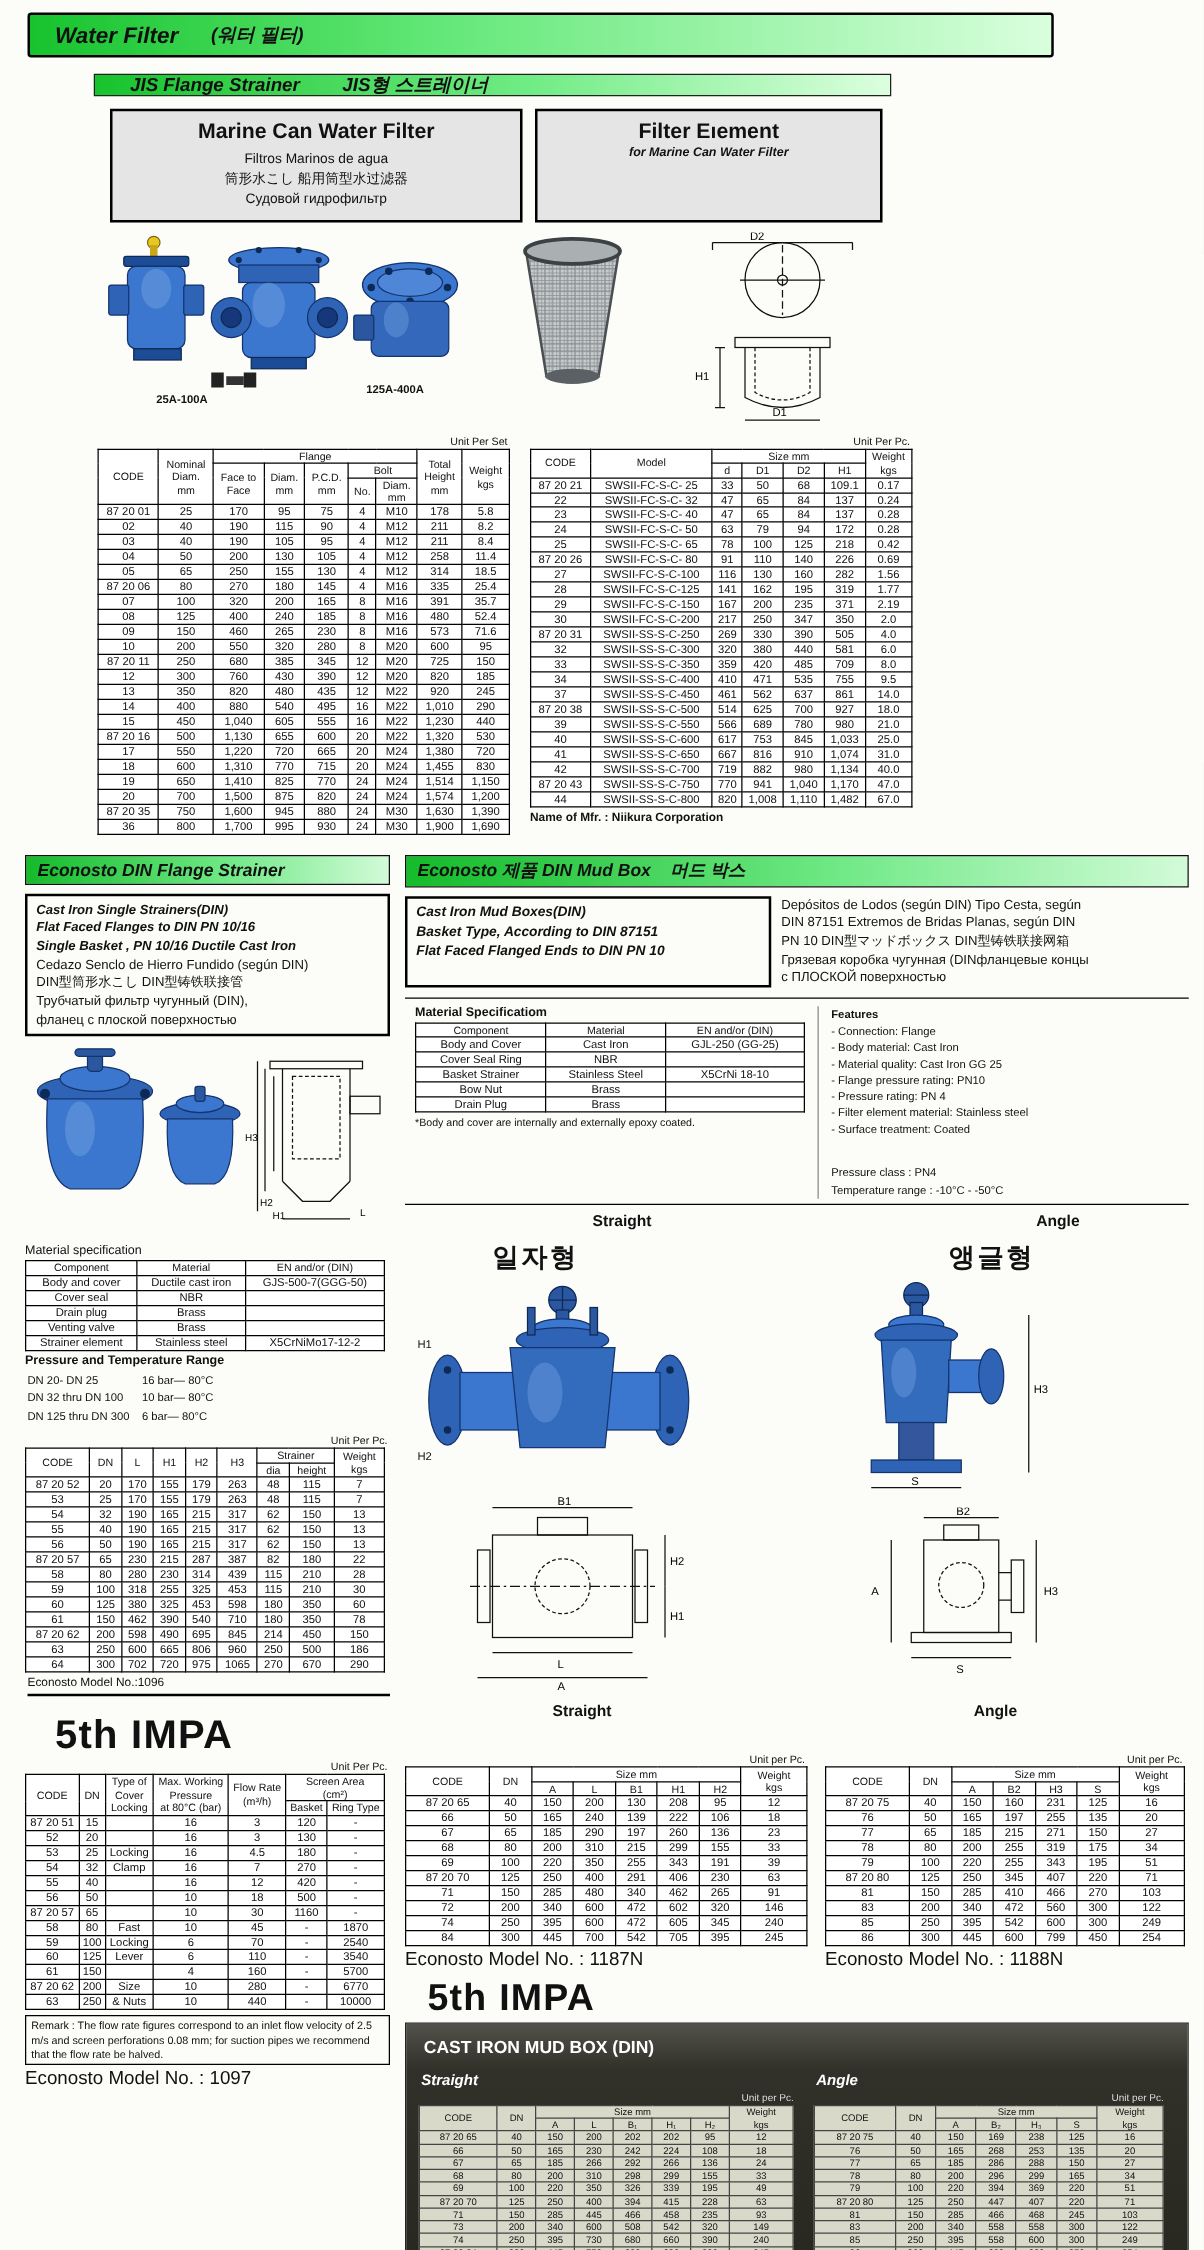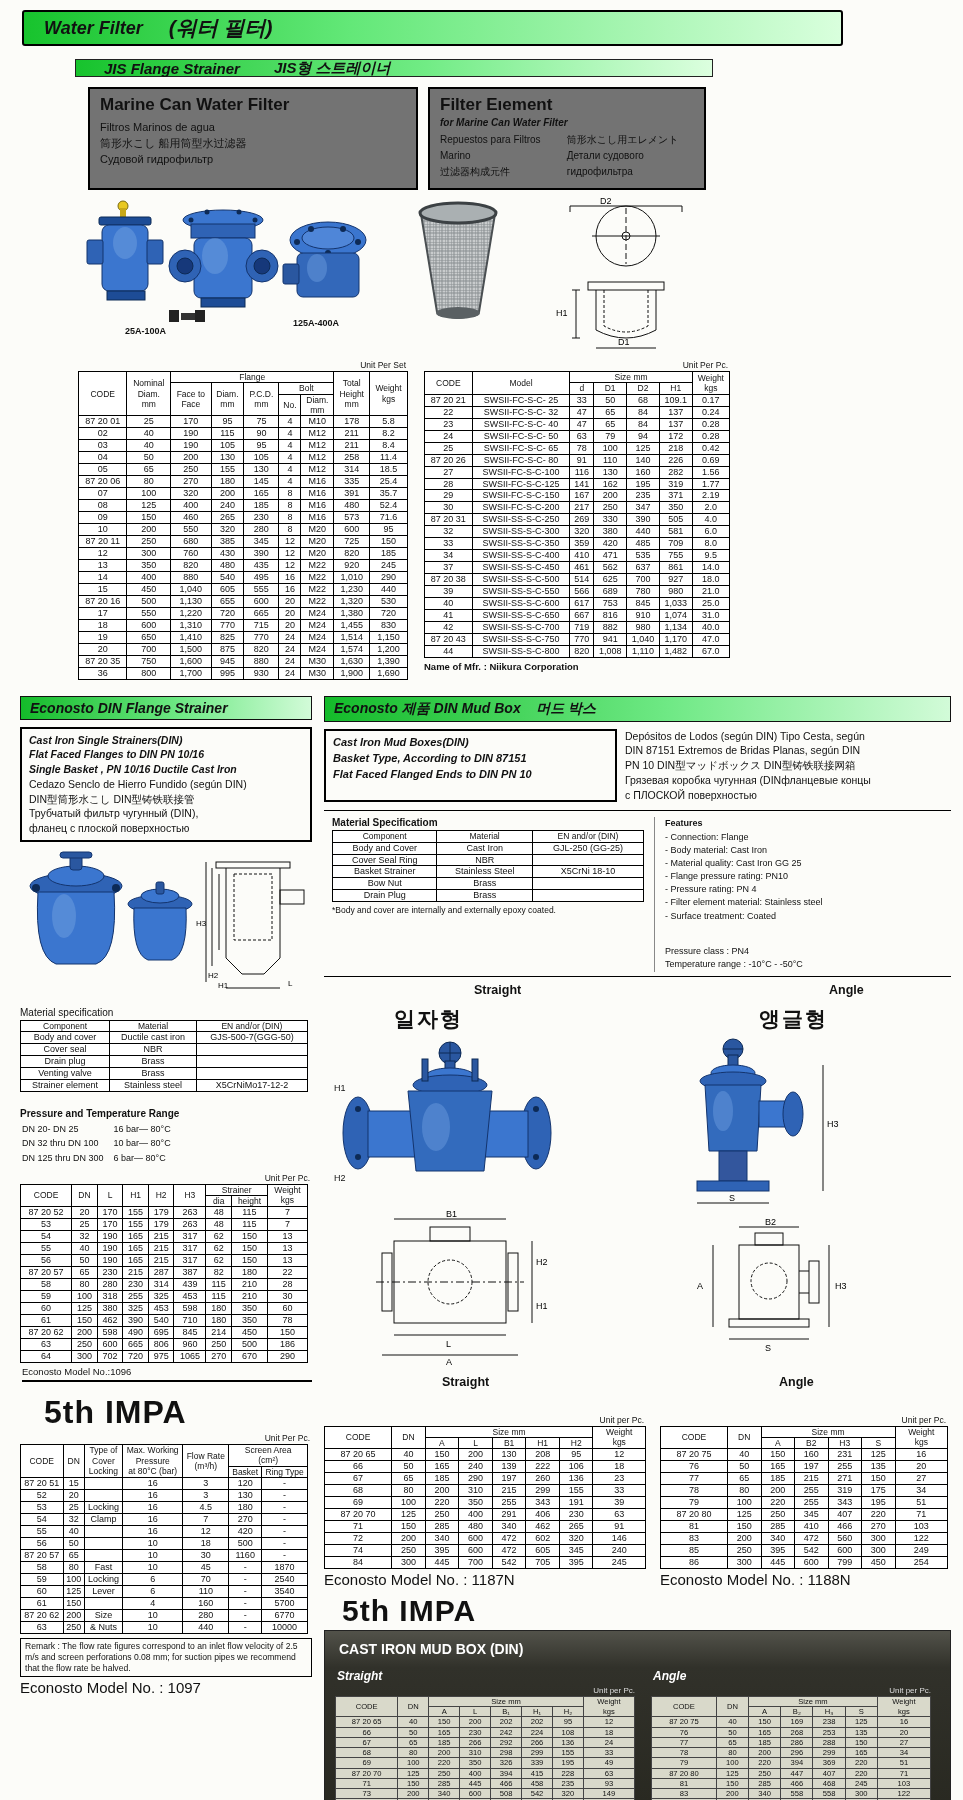--- a/index.html
+++ b/index.html
@@ -4,29 +4,29 @@
 <style>
   * { margin:0; padding:0; box-sizing:border-box; }
   body { background:#e8e8e4; font-family:"Liberation Sans", sans-serif; color:#111; }
   .page { position:relative; width:963px; height:1800px; background:#fcfcf9; overflow:hidden; margin:0 auto; }
 
   
   .hdr-bar { margin:10px 120px 0 22px; height:36px; border:2px solid #000; border-radius:3px;
     background:linear-gradient(90deg,#17c32d 0%,#63e878 40%,#d9ffdd 100%);
     display:flex; align-items:center; gap:26px; padding:0 20px;
     font-weight:bold; font-style:italic; font-size:18px; }
-  .hdr-bar .kr { font-size:21px; }
+  .hdr-bar .kr { font-size:15px; }
 
   .jis-banner { margin:13px 0 0 75px; width:638px; height:18px;
     background:linear-gradient(90deg,#17c32d 0%,#71ec85 55%,#dcffdf 100%); border:1px solid #222;
     display:flex; align-items:center; gap:34px; padding:0 28px;
     font-weight:bold; font-style:italic; font-size:15px; }
 
   .boxes-row { display:flex; gap:10px; margin:10px 0 0 88px; }
-  .pbox { background:#737373; border:2px solid #000; padding:6px 10px 8px; }
+  .pbox { background:#e5e5e5; border:2px solid #000; padding:6px 10px 8px;text-align:center; }
   .pbox.marine { width:330px; }
   .pbox.element { width:278px; }
   .pbox h3 { font-size:17px; margin:0 0 5px; }
   .pbox .ln { font-size:11px; line-height:1.45; }
   .pbox .sub { font-size:10px; font-weight:bold; font-style:italic; margin:-3px 0 4px; }
   .el-cols { display:flex; gap:10px; font-size:10px; line-height:1.6; }
 
   
   .jis-imgs { position:relative; height:160px; margin:8px 0 0 85px; }
   .abs { position:absolute; }
@@ -45,21 +45,21 @@
   .lower { display:flex; gap:12px; margin:16px 8px 0 20px; }
   .lcol { width:292px; flex:none; }
   .rcol { width:627px; flex:none; }
 
   .eco-banner { background:linear-gradient(90deg,#14bb2a 0%,#6fe985 55%,#d2fbd8 100%);
     border:1px solid #111; font-weight:bold; font-style:italic; font-size:14px; padding:3px 9px; }
   .desc-box { border:2px solid #000; margin-top:7px; padding:4px 7px; font-size:10.5px; line-height:1.4; }
   .desc-box div:nth-child(-n+3) { font-weight:bold; font-style:italic; }
 
   .small-lbl { font-size:10px; margin:7px 0 2px; }
-  .bold-lbl { font-size:10px; font-weight:bold; margin:16px 0 2px; }
+  .bold-lbl { font-size:10px; font-weight:bold; margin:2px 0 2px; }
   table.plain td { border:none; font-size:9px; text-align:left; padding:0 8px 0 0; line-height:1.4; }
   .model-no { font-size:9.5px; margin:3px 0 0 2px; padding-bottom:3px; border-bottom:2px solid #000; }
   .model-no2 { font-size:15px; margin-top:2px; }
 
   .impa-title { font-size:32px; font-weight:bold; letter-spacing:1px; margin:12px 0 2px 24px; }
   .remark { border:1px solid #000; font-size:8.6px; line-height:1.3; padding:2px 4px; margin-top:4px; }
 
   
   .mud-desc { display:flex; gap:8px; margin-top:7px; }
   .mud-desc-left { border:2px solid #000; width:293px; font-weight:bold; font-style:italic;
@@ -112,30 +112,20 @@
   <div class="boxes-row">
     <div class="pbox marine">
       <h3>Marine Can Water Filter</h3>
       <div class="ln">Filtros Marinos de agua</div>
       <div class="ln">筒形水こし 船用筒型水过滤器</div>
       <div class="ln">Судовой гидрофильтр</div>
     </div>
     <div class="pbox element">
       <h3>Filter Eıement</h3>
       <div class="sub">for Marine Can Water Filter</div>
-      <div class="el-cols">
-        <div>
-          <div>Repuestos para Filtros Marino</div>
-          <div>过滤器构成元件</div>
-        </div>
-        <div>
-          <div>筒形水こし用エレメント</div>
-          <div>Детали судового гидрофильтра</div>
-        </div>
-      </div>
     </div>
   </div>
 
   <div class="jis-imgs">
     <svg class="abs" style="left:0;top:0" width="290" height="126" viewBox="0 0 290 126">
 
       <circle cx="38" cy="8" r="5" fill="#e8c820" stroke="#7a6a10"></circle>
       <rect x="35" y="10" width="6" height="10" fill="#c8a818"></rect>
       <rect x="14" y="19" width="52" height="8" rx="2" fill="#1d4c96" stroke="#0d2a56"></rect>
       <rect x="17" y="27" width="46" height="66" rx="7" fill="#3b76cf" stroke="#13346e"></rect>

